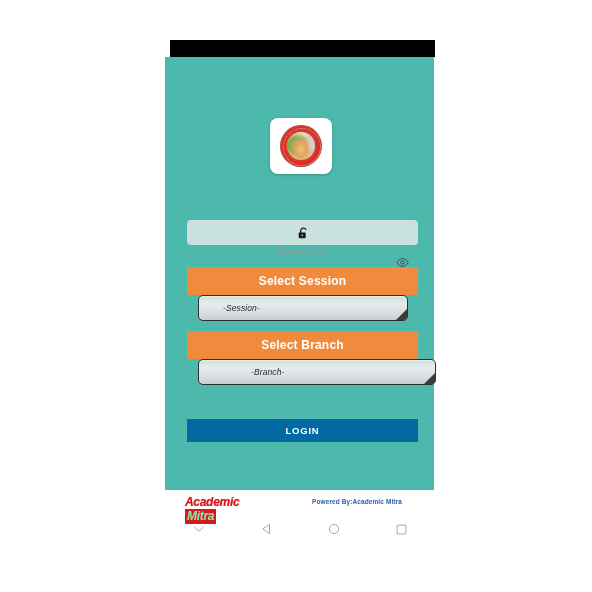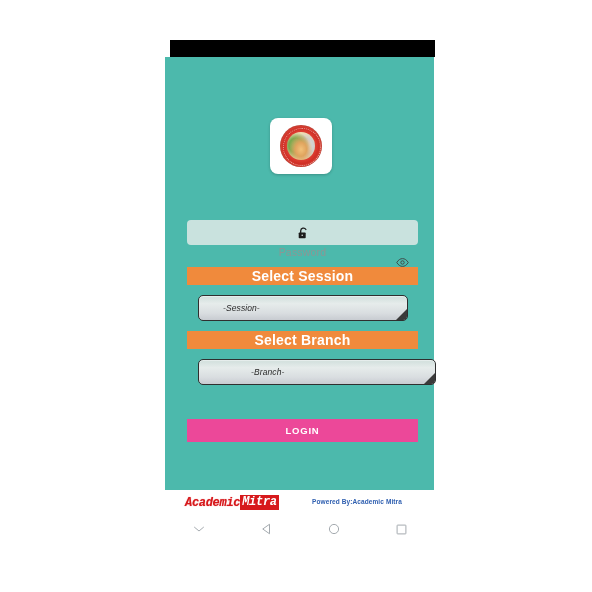--- a/index.html
+++ b/index.html
@@ -123,40 +123,40 @@
     margin-right: 9px;
     display: flex;
     align-items: center;
   }
 
   
   .orange-bar {
     position: absolute;
     left: 22px;
     width: 231px;
-    height: 18px;
+    height: 28px;
     background: #f08a3c;
     display: flex;
     align-items: center;
     justify-content: center;
     color: #ffffff;
-    font-size: 14px;
+    font-size: 12px;
     font-weight: bold;
     letter-spacing: 0.2px;
   }
   #select-session-btn { top: 210px; }
   #select-branch-btn  { top: 274px; }
 
   #login-btn {
     position: absolute;
     left: 22px;
     top: 362px;
     width: 231px;
     height: 23px;
-    background: #ec4899;
+    background: #0369a1;
     display: flex;
     align-items: center;
     justify-content: center;
     color: #ffffff;
     font-size: 9.5px;
     font-weight: bold;
     letter-spacing: 0.8px;
   }
 
   
@@ -205,34 +205,35 @@
     position: absolute;
     left: 0; top: 5px;
     width: 270px;
     height: 16px;
   }
   #brand-logo {
     position: absolute;
     left: 20px;
     top: 0px;
     display: flex;
-    align-items: flex-end;
-    font-family: Liberation Mono, monospace;
+    align-items: flex-start;
+    font-family: Liberation Sans, sans-serif;
     font-weight: bold;
     font-style: italic;
     font-size: 12px;
     letter-spacing: -0.3px;
+    flex-direction: column;
   }
   #brand-academic {
     color: #d7191c;
     text-shadow: 0 0 1px rgba(215,25,28,0.6);
   }
   #brand-mitra {
     background: #d7191c;
-    color: #ffffff;
+    color: #86efac;
     padding: 0px 2px 1px 2px;
     margin-left: 0px;
   }
   #powered-by {
     position: absolute;
     left: 147px;
     top: 3px;
     font-size: 6.5px;
     color: #2f5fb0;
     font-weight: bold;

